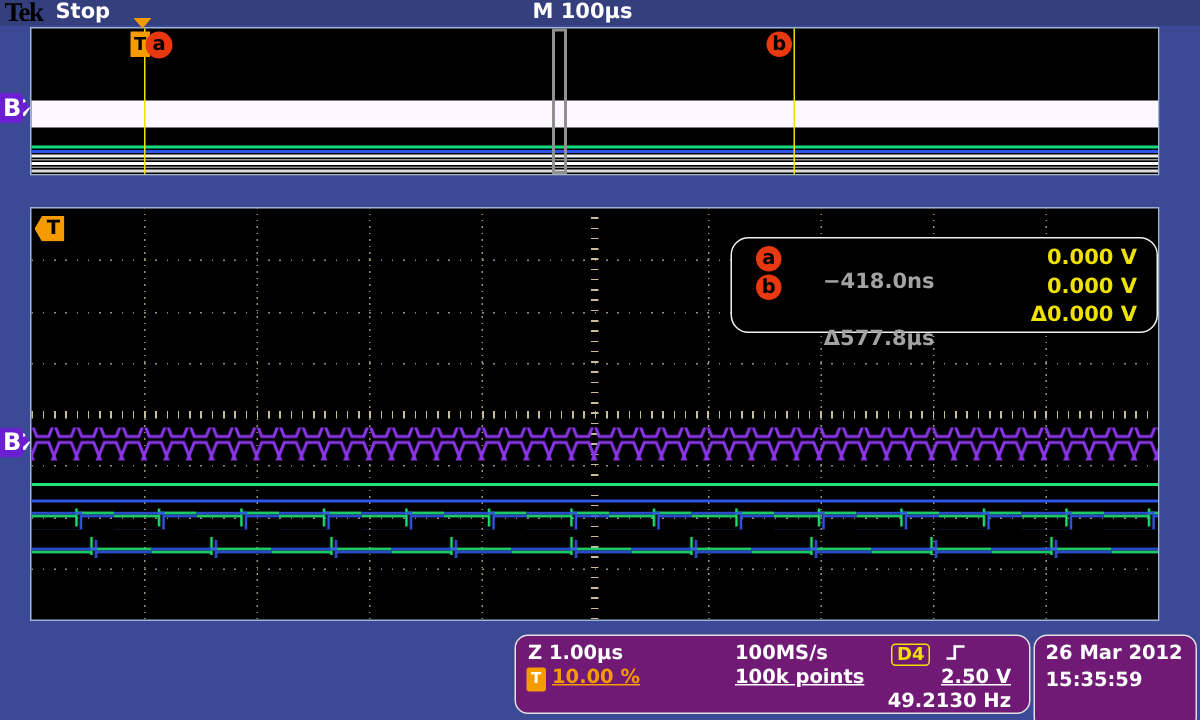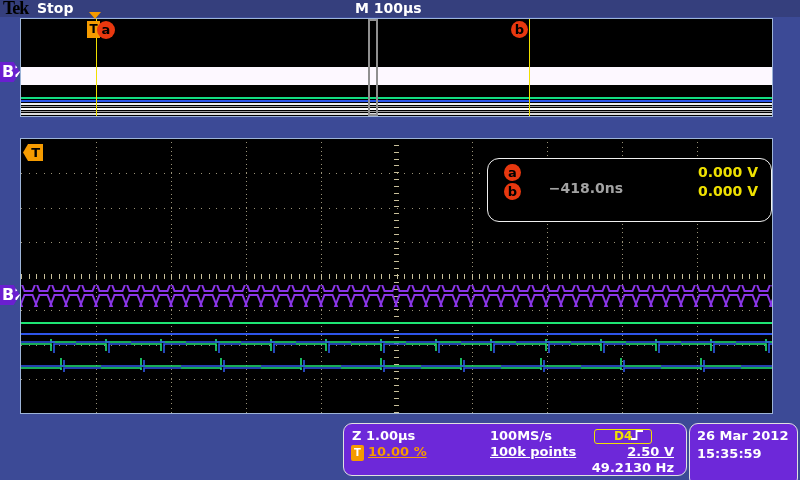--- a/index.html
+++ b/index.html
@@ -96,29 +96,29 @@
   .ro-row{position:absolute;left:0;width:100%;height:17px;}
   .ro-r1{top:5px;} .ro-r2{top:24px;} .ro-r3{top:43px;}
   .ro-badge{position:absolute;left:16px;top:0;width:17px;height:17px;border-radius:50%;
     background:#e8380f;color:#000;font-size:13px;line-height:17px;text-align:center;}
   .ro-time{position:absolute;left:40px;top:0;width:95px;text-align:right;
     color:#a3a3a3;font-size:14px;line-height:17px;margin-top:16px;}
   .ro-volt{position:absolute;left:150px;top:0;width:120px;text-align:right;
     color:#f0e200;font-size:14px;line-height:17px;}
 
   
-  .statusbox{position:absolute;background:#6d28d9;border:1px solid #e0e0e0;border-radius:9px;
+  .statusbox{position:absolute;background:#701a75;border:1px solid #e0e0e0;border-radius:9px;
     box-sizing:border-box;color:#fff;font-size:13px;}
   .sb-left{left:343px;top:423px;width:344px;height:53px;}
   .sb-right{left:689px;top:423px;width:109px;height:64px;}
   .sb-left span{position:absolute;height:16px;line-height:16px;white-space:nowrap;}
   .r1{top:4px;} .r2{top:20px;text-decoration:underline;} .r3{top:36px;}
   .zscale{left:8px;} .srate{left:146px;}
   .d4badge{left:250px;color:#f0e000;border:1px solid #f0e000;border-radius:3px;
-    padding:0 19px;font-size:12px;height:13px !important;line-height:13px !important;top:5px;}
+    padding:0 3px;font-size:12px;height:13px !important;line-height:13px !important;top:5px;}
   .slope{left:286px;top:4px;}
   .ticon{left:7px;top:21px;width:13px;height:13px;background:#f59b00;border-radius:2px;
     color:#fff;font-size:10px;line-height:13px;text-align:center;}
   .tpos{left:24px;color:#f59b00;} .rlen{left:146px;text-align:center;}
   .tlevel{left:auto;right:12px;text-align:center;}
   .tfreq{left:auto;right:12px;text-align:right;}
   .dt-row{position:absolute;left:7px;height:16px;line-height:16px;white-space:nowrap;font-size:13px;}
   .dt-date{top:4px;} .dt-time{top:22px;}
 </style>
 </head>
@@ -192,20 +192,22 @@
     <div class="ro-row ro-r1">
       <span class="ro-badge">a</span>
       <span class="ro-time">−418.0ns</span>
       <span class="ro-volt">0.000 V</span>
     </div>
     <div class="ro-row ro-r2">
       <span class="ro-badge">b</span>
       <span class="ro-volt">0.000 V</span>
     </div>
     <div class="ro-row ro-r3">
+      <span class="ro-time">Δ577.8µs</span>
+      <span class="ro-volt">Δ0.000 V</span>
     </div>
   </div>
 
   <div class="statusbox sb-left">
     <span class="r1 zscale">Z 1.00µs</span>
     <span class="r1 srate">100MS/s</span>
     <span class="d4badge">D4</span>
     <span class="slope">
       <svg width="14" height="14" viewBox="0 0 14 14">
         <polyline points="1,11 6.5,11 6.5,3 13,3" fill="none" stroke="#ffffff" stroke-width="1.8"></polyline>

